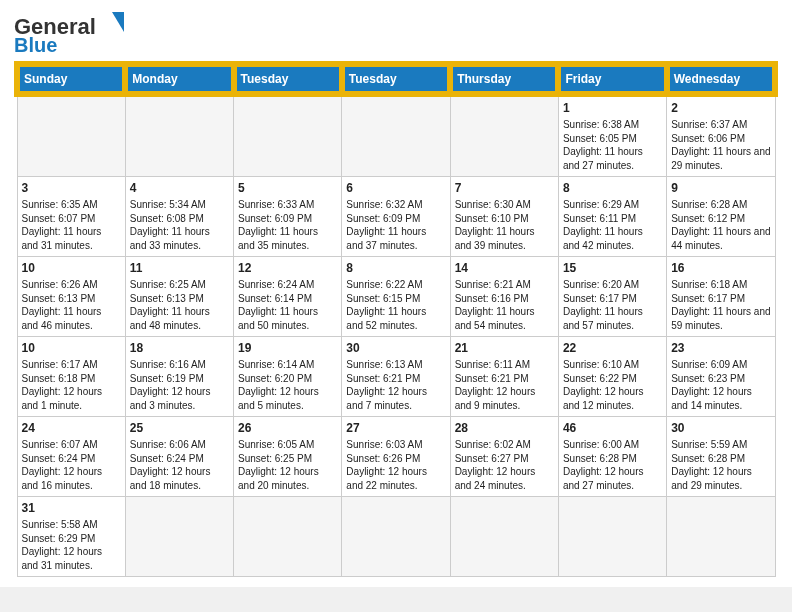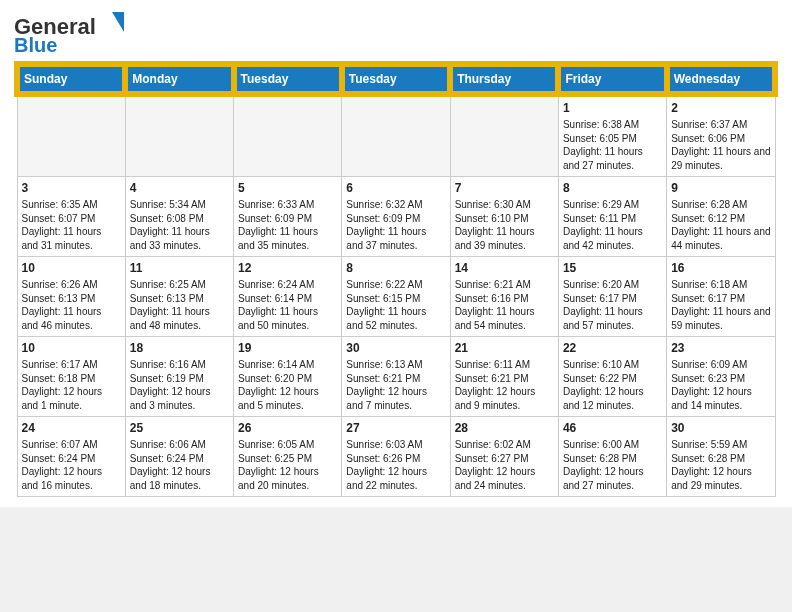--- a/index.html
+++ b/index.html
@@ -331,15 +331,30 @@
 and 27 minutes.</div>
           </td>
           <td>
             <span class="day-num">30</span>
             <div class="day-info">Sunrise: 5:59 AM
 Sunset: 6:28 PM
 Daylight: 12 hours
 and 29 minutes.</div>
           </td>
         </tr>
+        <tr>
+          <td class="last-row">
+            <span class="day-num">31</span>
+            <div class="day-info">Sunrise: 5:58 AM
+Sunset: 6:29 PM
+Daylight: 12 hours
+and 31 minutes.</div>
+          </td>
+          <td class="empty last-row"></td>
+          <td class="empty last-row"></td>
+          <td class="empty last-row"></td>
+          <td class="empty last-row"></td>
+          <td class="empty last-row"></td>
+          <td class="empty last-row"></td>
+        </tr>
       </tbody>
   </table>
 </div>
 
 </body></html>

